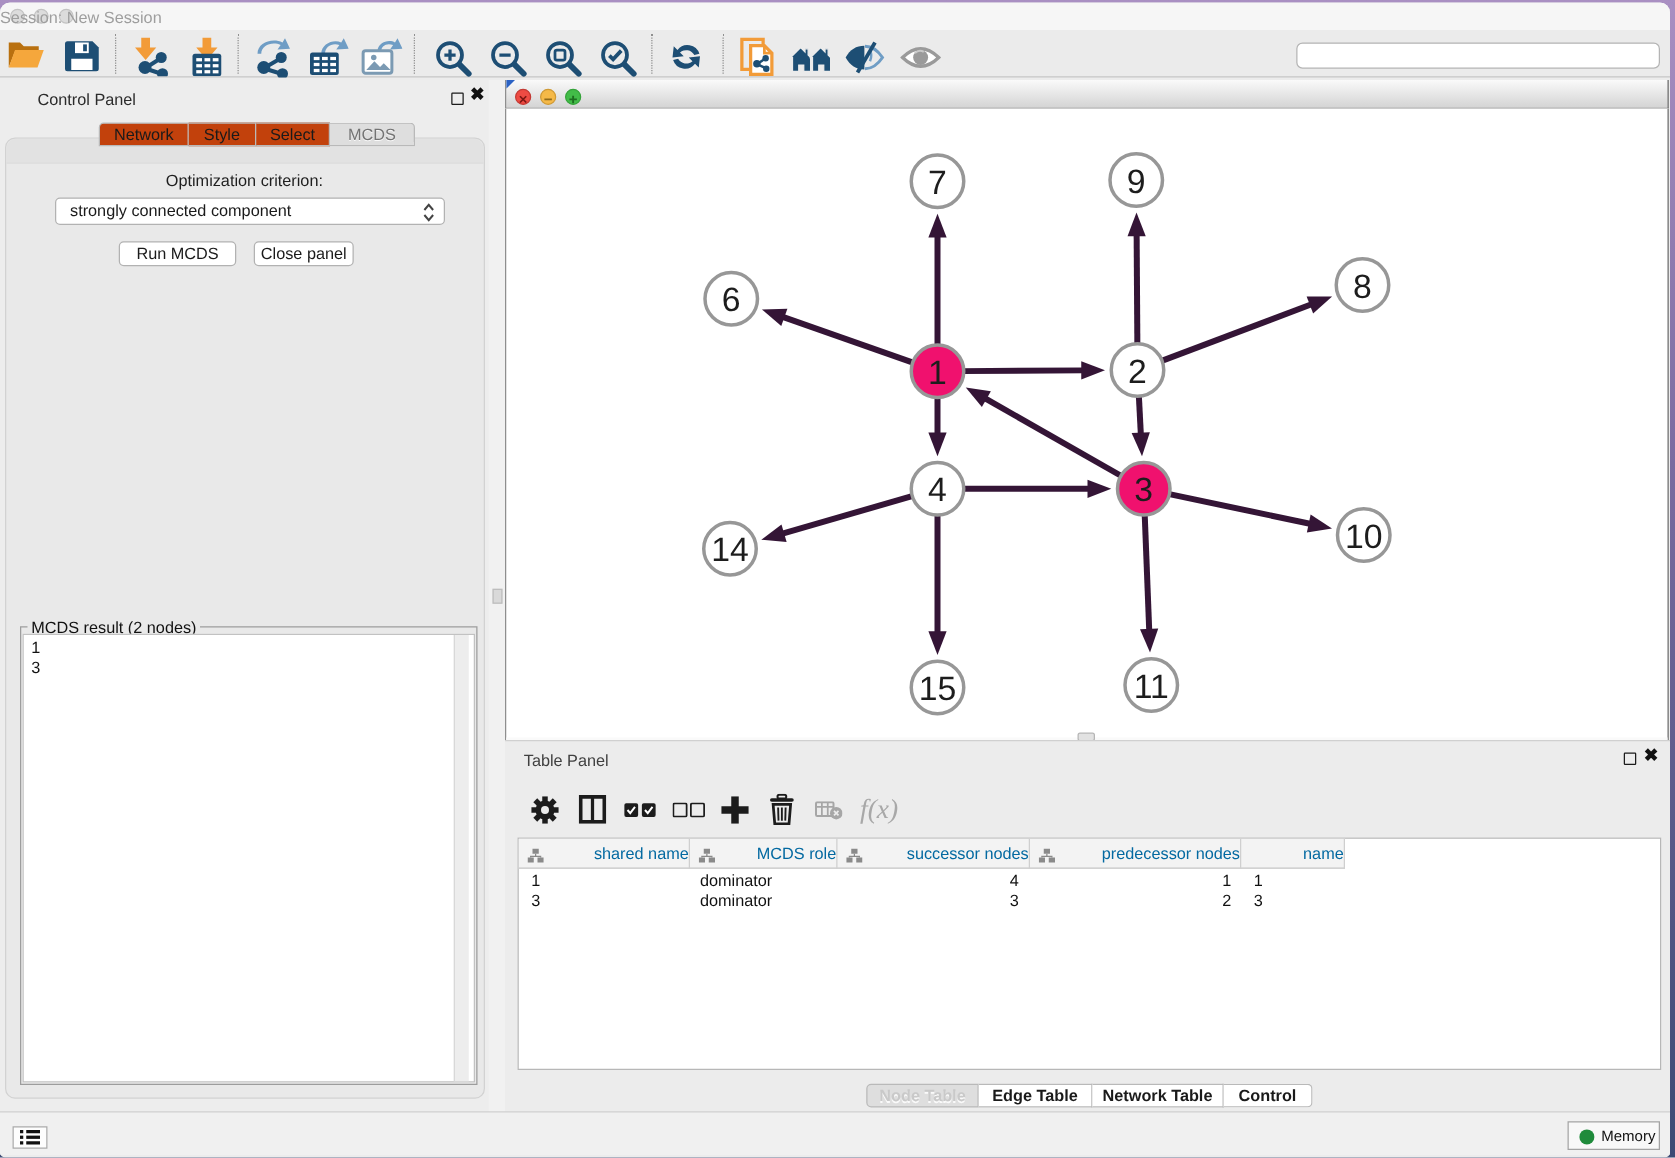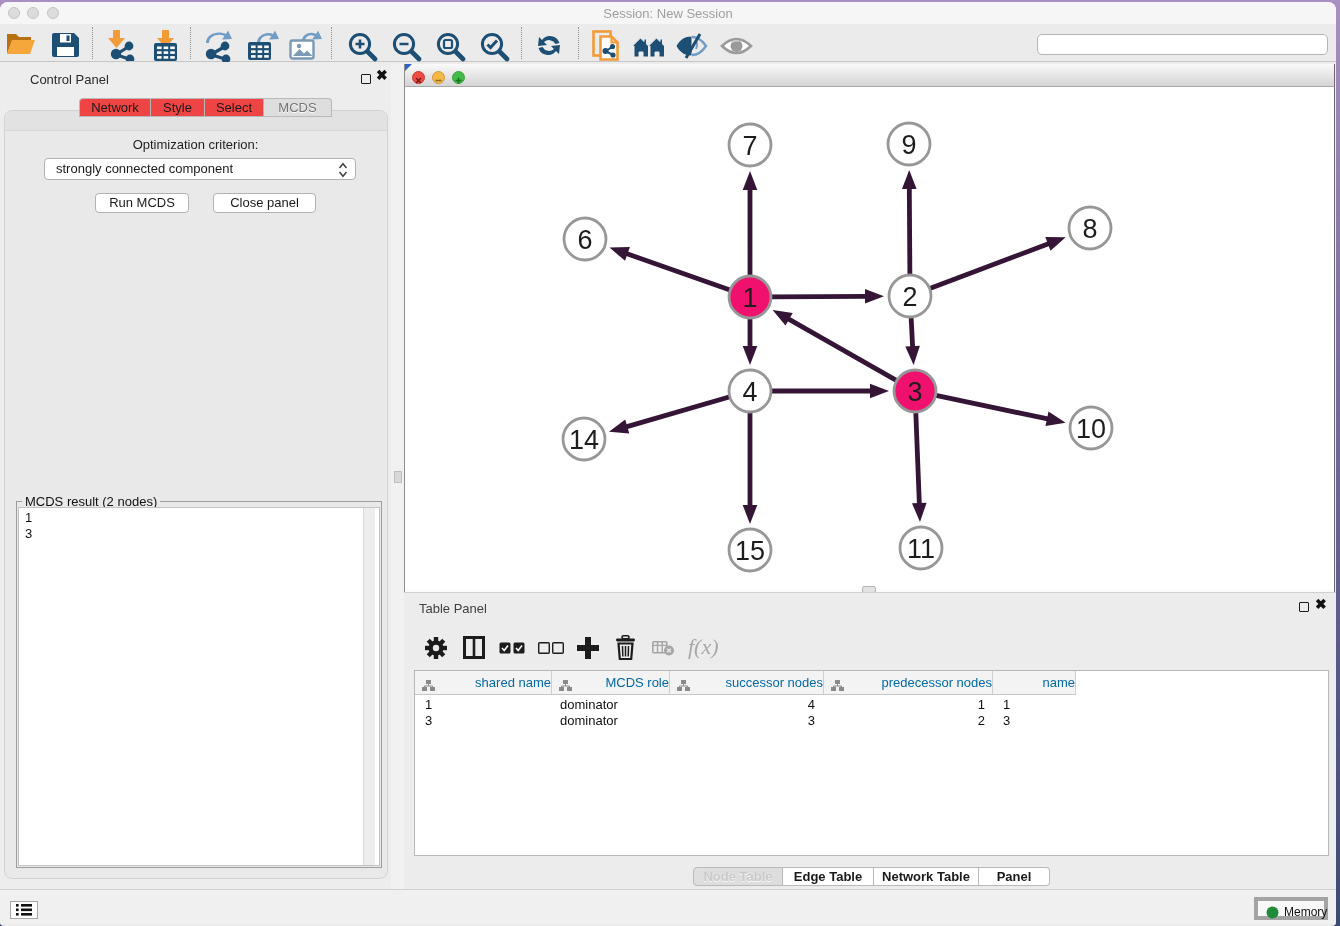--- a/index.html
+++ b/index.html
@@ -2,32 +2,32 @@
 <html><head>
 <meta charset="utf-8">
 <style>
 * { margin:0; padding:0; box-sizing:border-box; }
 html,body { width:1340px; height:926px; overflow:hidden; }
 body { font-family:"Liberation Sans", sans-serif; background:linear-gradient(#a98fc2, #7a6ba0 40%, #3c4a74); position:relative; }
 #win { position:absolute; left:0; top:2px; width:1336px; height:924px; background:#ececec; border-radius:8px 8px 4px 4px; overflow:hidden; }
 .abs { position:absolute; }
 #titlebar { left:0; top:0; width:1336px; height:22px; background:#f6f6f6; }
 #titlebar .light { width:12px; height:12px; border-radius:50%; background:#dcdcdc; border:1px solid #c3c3c3; top:5px; }
-#title-text { width:100%; text-align:center; top:4px; color:#9e9e9e; font-size:13px; }
+#title-text { width:100%; top:4px; color:#9e9e9e; font-size:13px; }
 #toolbar { left:0; top:22px; width:1336px; height:38px; background:#ebebeb; border-bottom:1px solid #c6c6c6; }
 .vsep { top:3px; height:32px; width:1px; border-left:1px dotted #8f8f8f; }
 #search { left:1037px; top:10px; width:291px; height:21px; background:#fff; border:1px solid #b4b4b4; border-radius:5px; }
 
 #cp { left:0; top:62px; width:391px; height:827px; background:#ededed;padding-left:36px; }
 #cp-title { left:30px; top:8px; font-size:13px; color:#2b2b2b; }
 #cp-max { left:361px; top:10px; width:10px; height:10px; border:1.6px solid #1b1b1b; border-radius:1px; }
 #cp-close { left:376px; top:3px; font-size:14px; font-weight:bold; color:#111; }
 #cp-body { left:4px; top:46px; width:384px; height:769px; background:#e9e9e9; border:1px solid #d2d2d2; border-radius:8px; }
 #cp-band { left:5px; top:47px; width:382px; height:20px; background:#e2e2e2; border-radius:8px 8px 0 0; border-bottom:1px solid #d8d8d8; }
-.tab { top:34px; height:19px; background:#ef4444; border:1px solid #b9b9b9; font-size:13px; color:#1a1a1a; text-align:center; line-height:17px; }
+.tab { top:34px; height:19px; background:#c2410c; border:1px solid #b9b9b9; font-size:13px; color:#1a1a1a; text-align:center; line-height:17px; }
 #opt-label { left:0; top:73px; width:391px; text-align:center; font-size:13px; color:#1f1f1f; }
 #dropdown { left:44px; top:94px; width:312px; height:22px; background:#fff; border:1px solid #b2b2b2; border-radius:4px; font-size:13px; color:#1a1a1a; line-height:20px; padding-left:11px; }
 .btn { top:129px; height:20px; background:#fff; border:1px solid #b2b2b2; border-radius:4px; font-size:13px; color:#1a1a1a; text-align:center; line-height:18px; }
 #fieldset { left:16px; top:437px; width:366px; height:367px; border:1px solid #9d9d9d; }
 #fs-label { left:22px; top:430px; background:#e9e9e9; padding:0 3px; font-size:13px; color:#111; }
 #fs-inner { left:18px; top:443px; width:362px; height:359px; background:#fff; border:1px solid #c2c2c2; font-size:13px; color:#111; padding:2px 0 0 6px; line-height:16px; }
 #fs-scroll { left:363px; top:444px; width:12px; height:357px; background:#ededed; border-left:1px solid #d8d8d8; }
 
 #splitter { left:391px; top:62px; width:13px; height:827px; background:#f1f1f1; }
 #grip1 { left:394px; top:469px; width:8px; height:12px; background:#d9d9d9; border:1px solid #bdbdbd; }
@@ -43,21 +43,21 @@
 #tp-max { left:1299px; top:600px; width:10px; height:10px; border:1.6px solid #1b1b1b; border-radius:1px; }
 #tp-close { left:1315px; top:594px; font-size:14px; font-weight:bold; color:#111; }
 #tbl { left:414px; top:668px; width:915px; height:186px; background:#fff; border:1px solid #b7b7b7; }
 #tbl-head { left:0px; top:0px; width:661px; height:24px; background:#f3f3f3; border-bottom:1px solid #c6c6c6; }
 .th { top:0; height:24px; border-right:1px solid #cfcfcf; font-size:13px; color:#0369a1; text-align:right; line-height:24px; }
 .td { position:absolute; font-size:13px; color:#111; }
 .btab { top:865px; height:19px; border:1px solid #b9b9b9; background:#fff; font-size:13px; font-weight:bold; color:#1a1a1a; text-align:center; line-height:17px; }
 
 #status { left:0px; top:887px; width:1336px; height:35px; background:#f0f0f0; border-top:1px solid #cfcfcf; }
 #list-btn { left:10px; top:899px; width:28px; height:18px; background:#fdfdfd; border:1px solid #a9a9a9; }
-#mem-btn { left:1254px; top:895px; width:74px; height:23px; background:#f8f8f8; border:4px solid #a3a3a3; font-size:12px; color:#111; }
+#mem-btn { left:1254px; top:895px; width:74px; height:23px; background:#f8f8f8; border:1px solid #a3a3a3; font-size:12px; color:#111; }
 svg text { font-family:"Liberation Sans",sans-serif; }
 </style>
 </head>
 <body>
 <div id="win">
   <div class="abs" id="titlebar">
     <div class="abs light" style="left:8px;"></div>
     <div class="abs light" style="left:27px;"></div>
     <div class="abs light" style="left:47px;"></div>
     <div class="abs" id="title-text">Session: New Session</div>
@@ -200,21 +200,21 @@
     <div class="abs tab" style="left:205px; width:59px; border-left:none;">Select</div>
     <div class="abs tab" style="left:264px; width:68px; border-left:none; background:#dedede; color:#737373; text-shadow:0 1px 0 #fafafa; border-radius:0 4px 0 0;">MCDS</div>
     <div class="abs" id="dropdown">strongly connected component
       <svg class="abs" style="right:7px; top:3px;" width="10" height="16" viewBox="0 0 10 16">
           <path d="M1.5 6 L5 1.8 L8.5 6" fill="none" stroke="#444" stroke-width="1.6"></path>
           <path d="M1.5 10 L5 14.2 L8.5 10" fill="none" stroke="#444" stroke-width="1.6"></path>
         </svg>
     </div>
     <div class="abs" id="opt-label">Optimization criterion:</div>
     <div class="abs btn" style="left:95px; width:94px;">Run MCDS</div>
-    <div class="abs btn" style="left:203px; width:103px;margin-left:10px;">Close panel</div>
+    <div class="abs btn" style="left:203px; width:80px;">Close panel</div>
     <div class="abs" id="fieldset"></div>
     <div class="abs" id="fs-label">MCDS result (2 nodes)</div>
     <div class="abs" id="fs-inner">1<br>3</div>
     <div class="abs" id="fs-scroll"></div>
   </div>
   <div class="abs" id="splitter"></div>
   <div class="abs" id="grip1"></div>
   <div class="abs" id="net-titlebar">
       <svg class="abs" style="left:0;top:0;" width="7" height="7">
         <path d="M0 0 H7 L0 7 Z" fill="#2b62c4"></path>
@@ -391,21 +391,21 @@
     <div class="td" style="left:588px; top:26px;">1</div>
     <div class="td" style="left:10px; top:42px;">3</div>
     <div class="td" style="left:145px; top:42px;">dominator</div>
     <div class="td" style="left:300px; width:100px; top:42px; text-align:right;">3</div>
     <div class="td" style="left:470px; width:100px; top:42px; text-align:right;">2</div>
     <div class="td" style="left:588px; top:42px;">3</div>
   </div>
   <div class="abs btab" style="left:693px; width:90px; background:#dedede; color:#c9c9c9; text-shadow:0 1px 0 #fafafa; border-radius:4px 0 0 4px;">Node Table</div>
   <div class="abs btab" style="left:783px; width:91px; border-left:none;">Edge Table</div>
   <div class="abs btab" style="left:874px; width:105px; border-left:none;">Network Table</div>
-  <div class="abs btab" style="left:979px; width:71px; border-left:none; border-radius:0 4px 4px 0;">Panel</div>
+  <div class="abs btab" style="left:979px; width:71px; border-left:none; border-radius:0 4px 4px 0;">Control</div>
   <div class="abs" id="status"></div>
   <div class="abs" id="list-btn"><svg width="26" height="16" viewBox="0 0 26 16" style="margin:0 0 0 5px;">
         <g fill="#111">
           <rect x="0" y="2" width="2.6" height="2.6"></rect>
           <rect x="0" y="6.5" width="2.6" height="2.6"></rect>
           <rect x="0" y="11" width="2.6" height="2.6"></rect>
           <rect x="5" y="2" width="11" height="2.6"></rect>
           <rect x="5" y="6.5" width="11" height="2.6"></rect>
           <rect x="5" y="11" width="11" height="2.6"></rect>
         </g>

